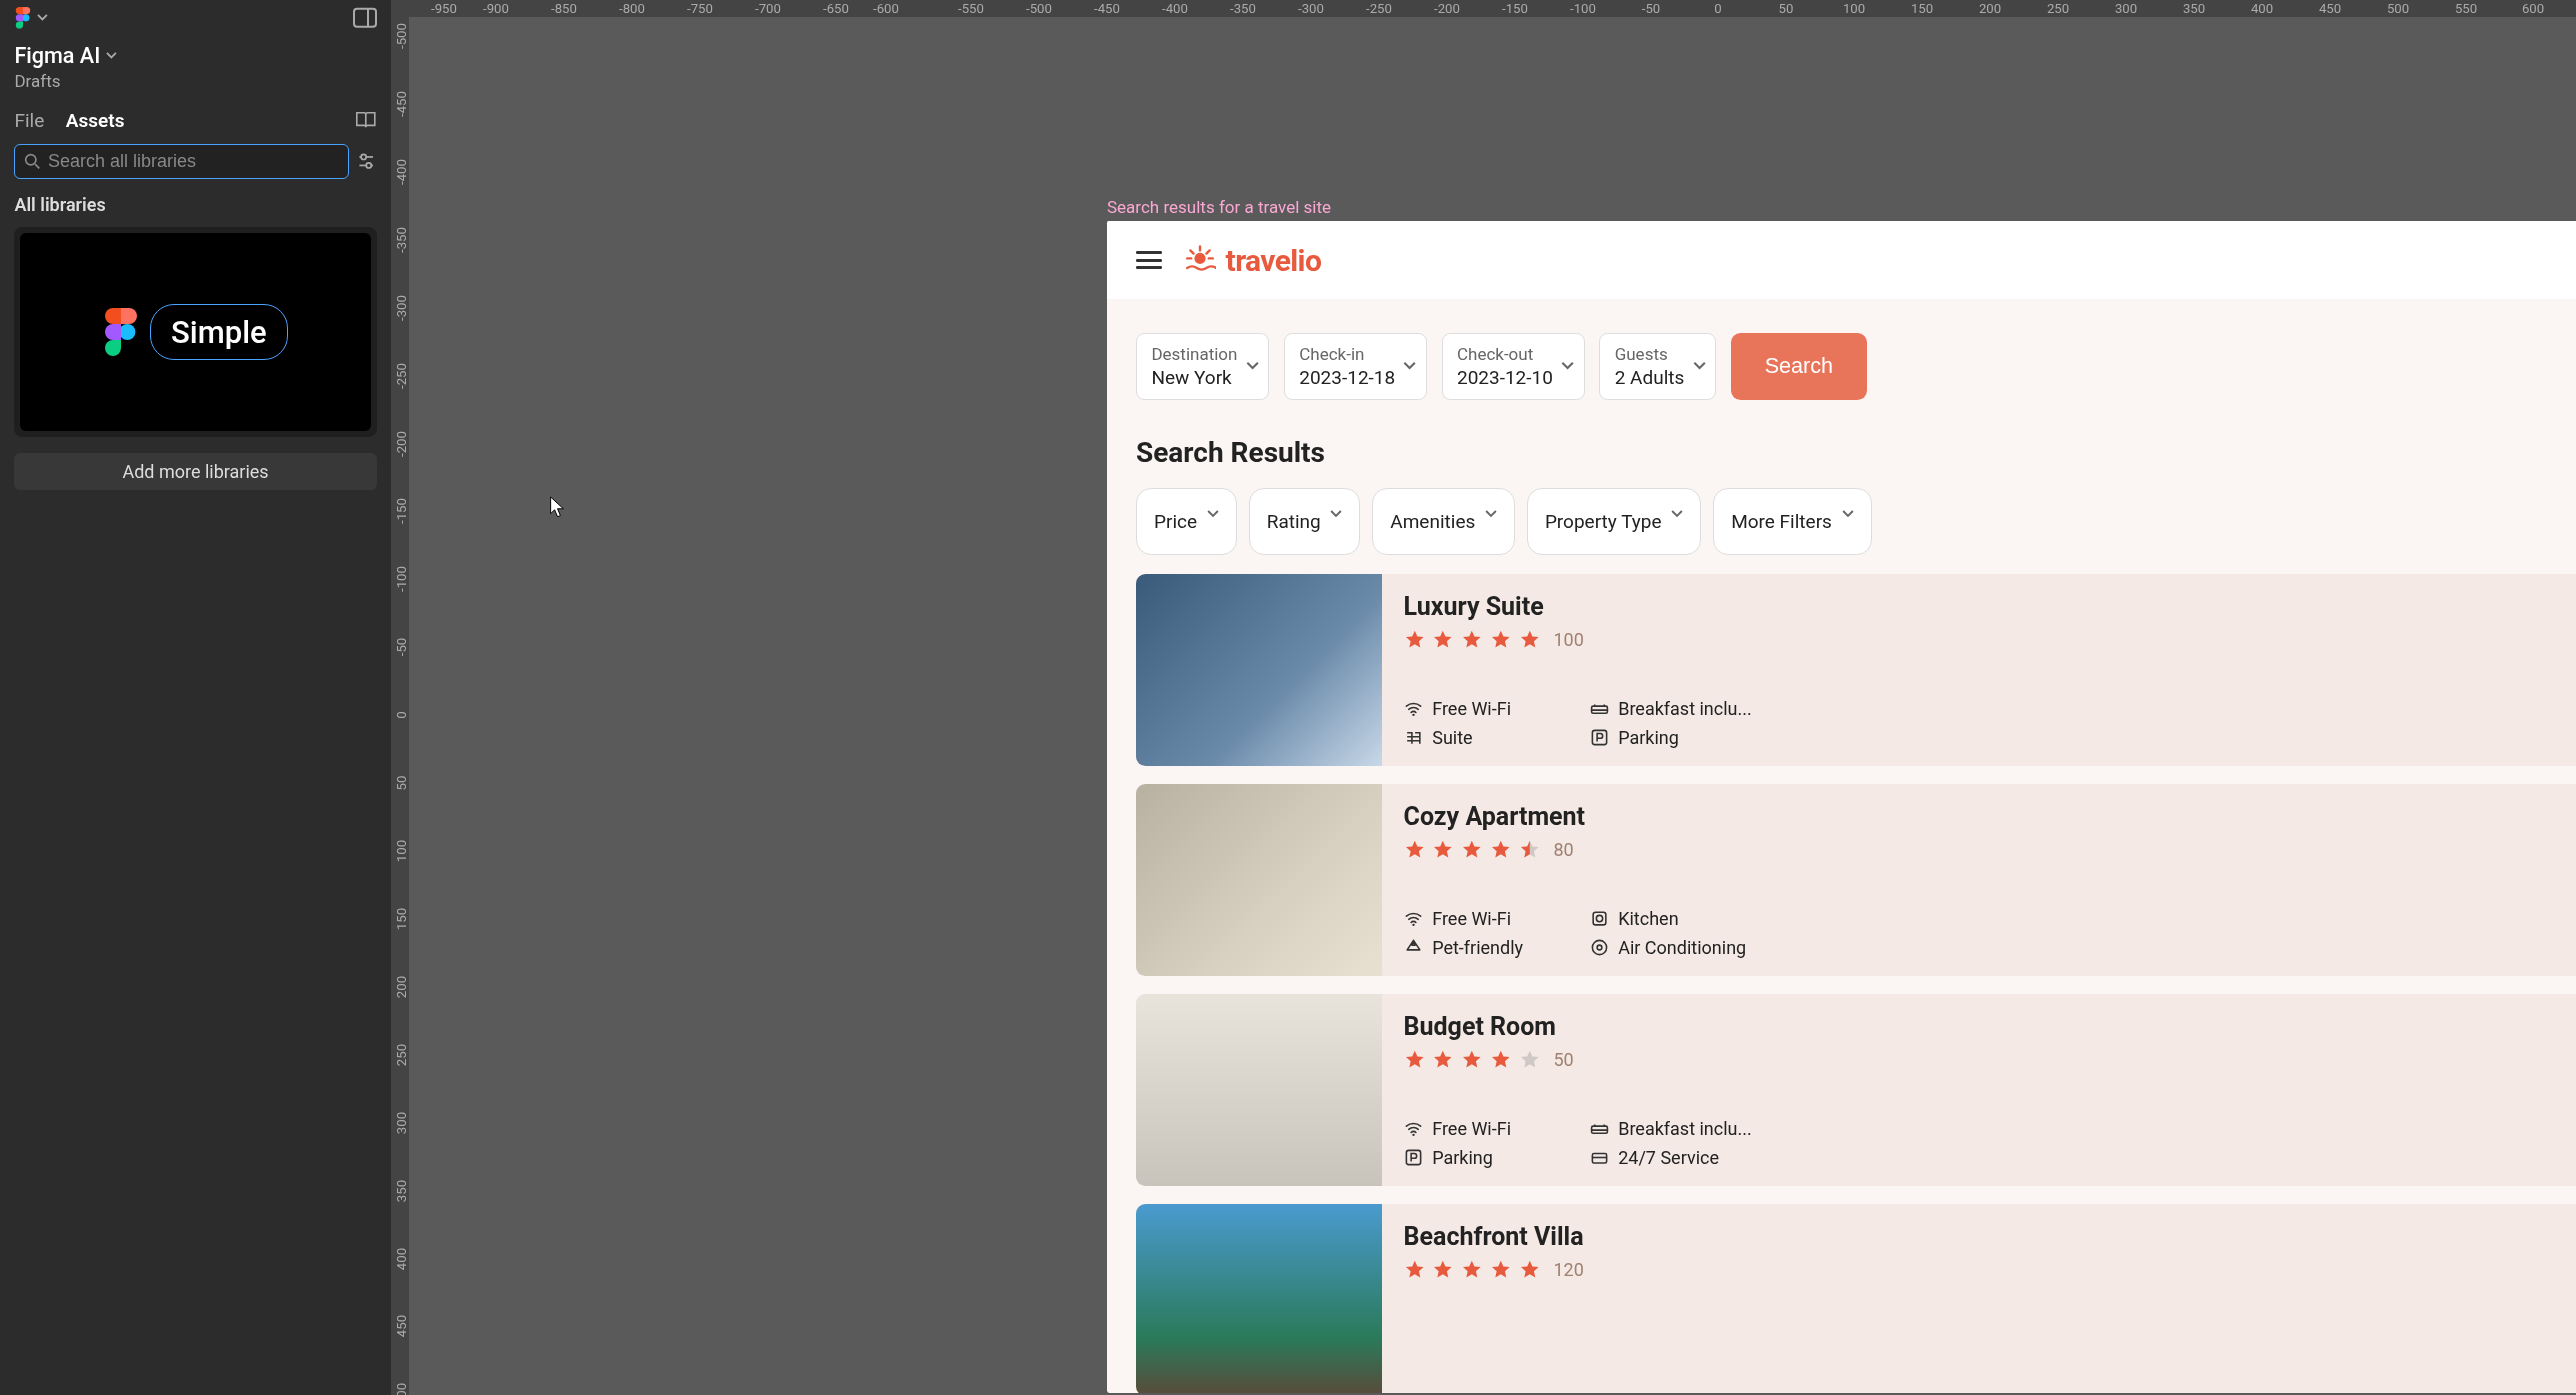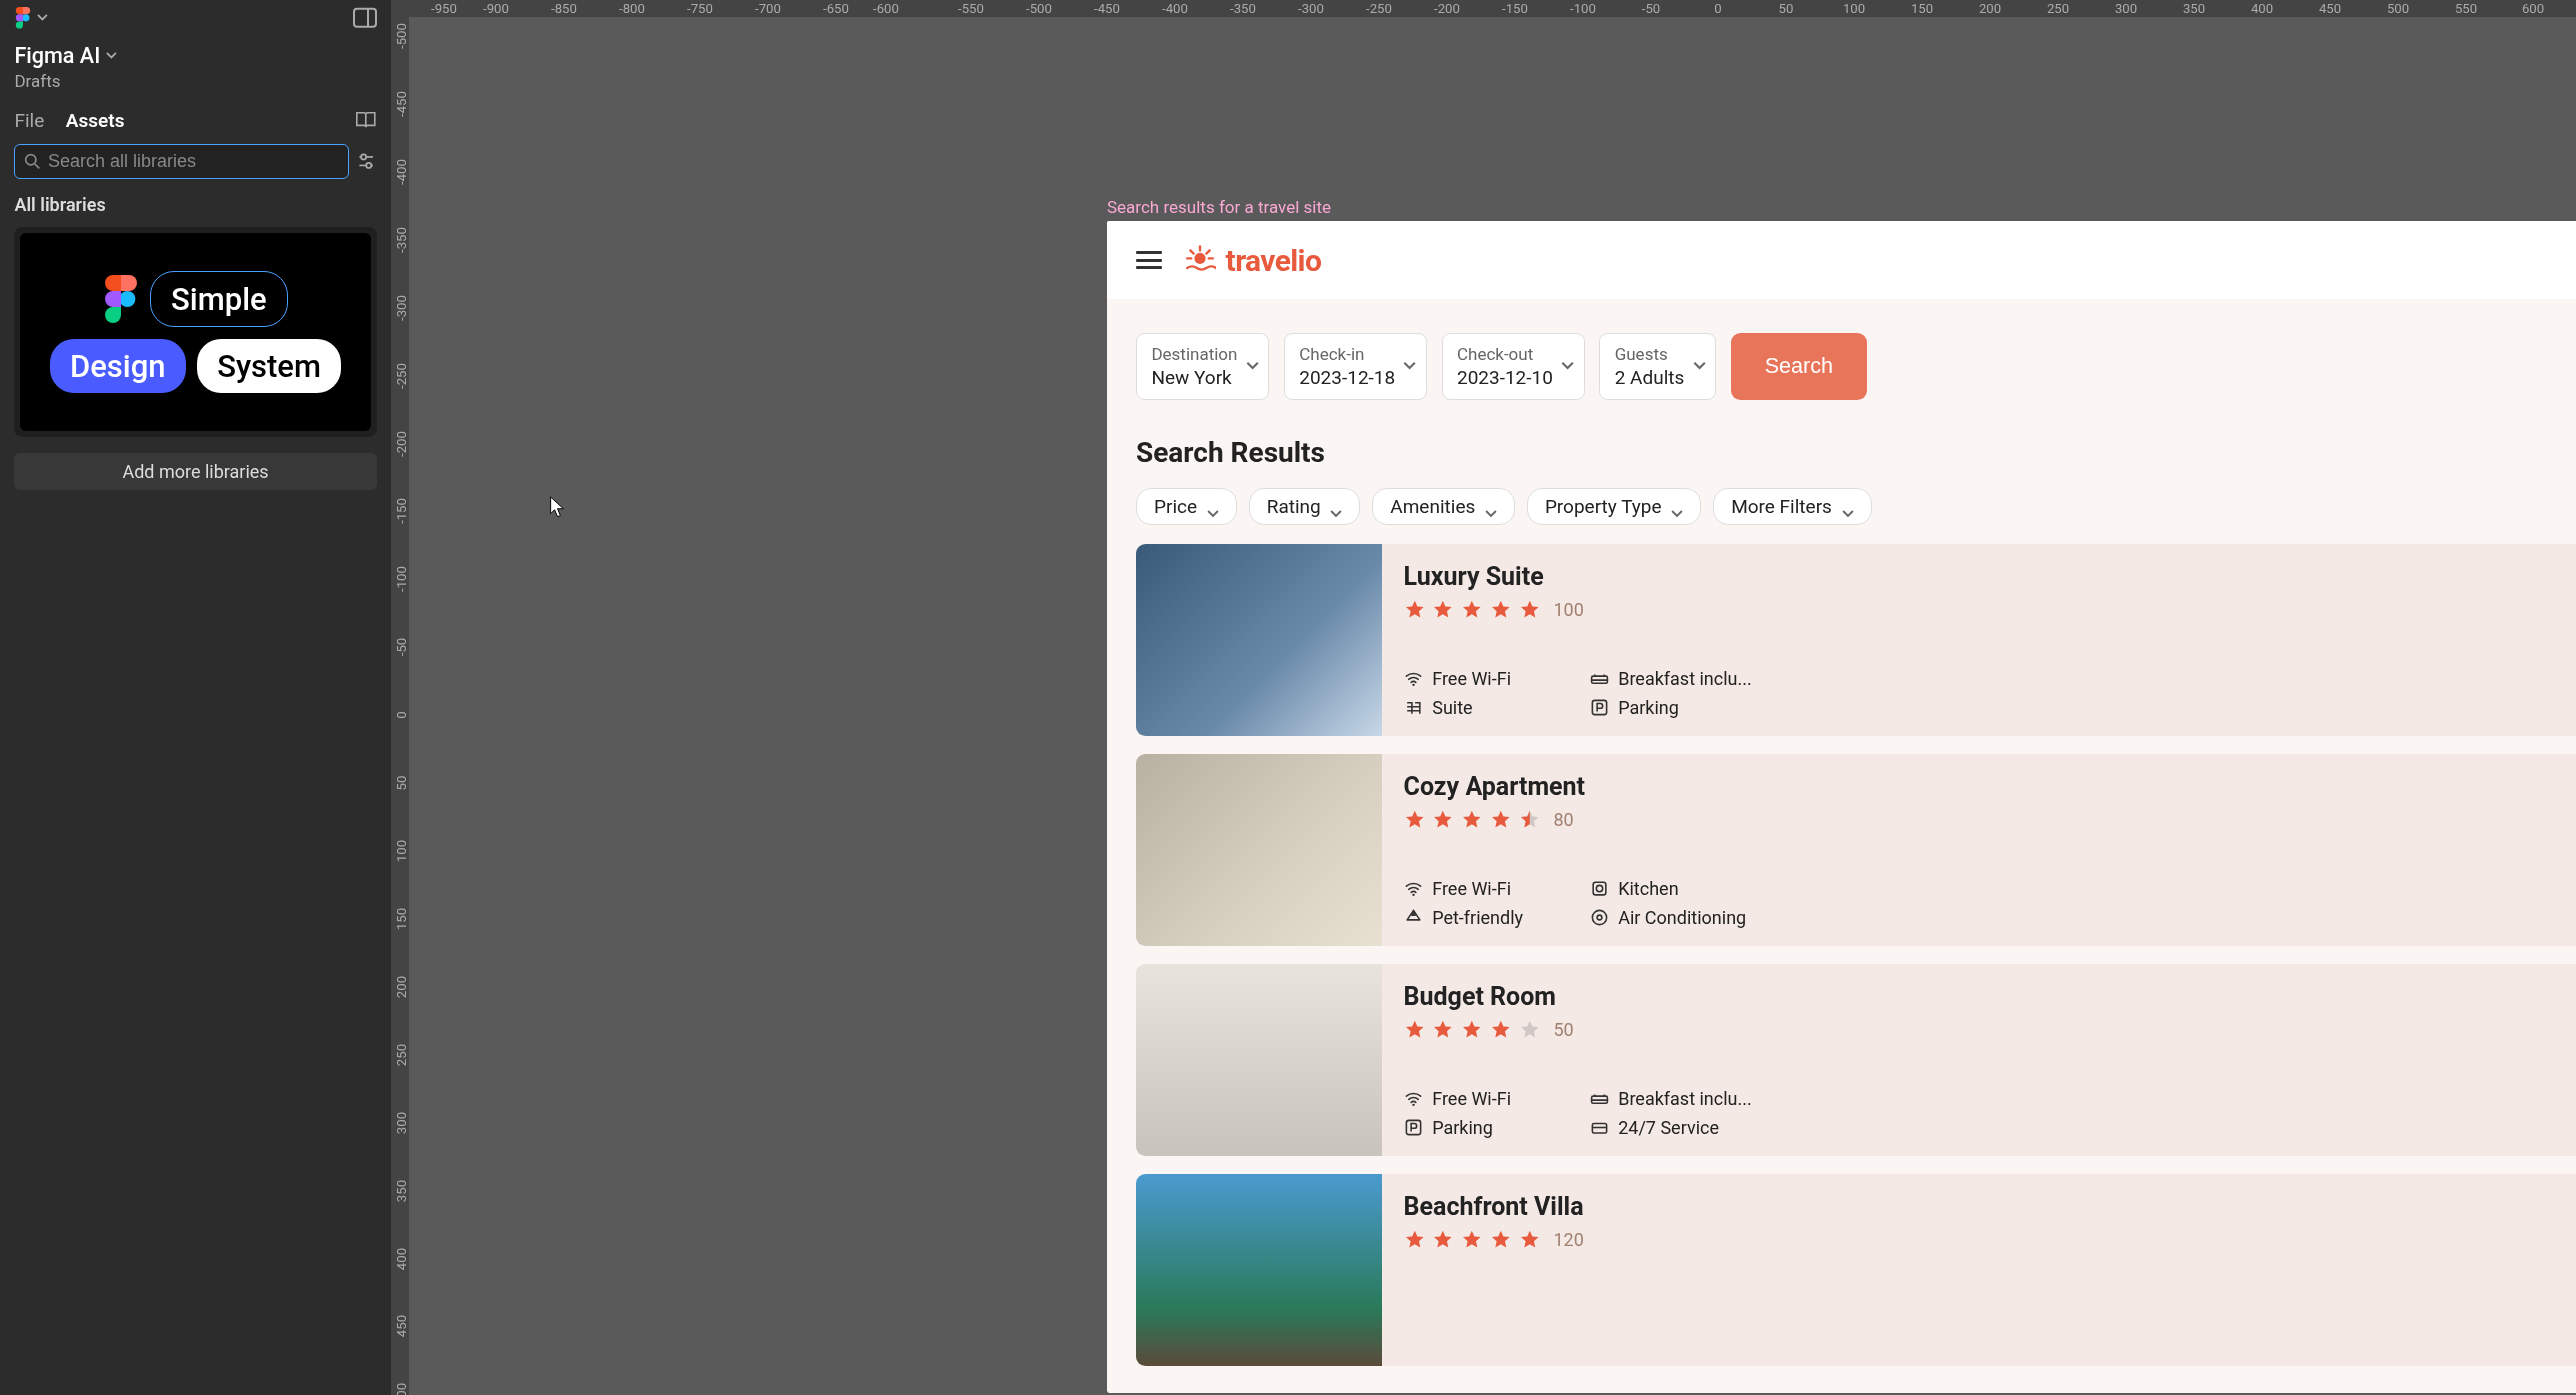--- a/index.html
+++ b/index.html
@@ -141,23 +141,23 @@
   position: absolute; right: 9.6px; top: 50%; transform: translateY(-50%);
 }
 .search-btn {
   background: #e8745a; color: #fff; border: none; border-radius: 9.6px;
   padding: 0 34px; font-size: 21.6px; font-weight: 500; cursor: pointer;
 }
 
 .results-head { padding: 14.4px 29px 0; font-size: 28px; font-weight: 700; }
 .filters { display: flex; gap: 12px; padding: 19px 29px; }
 .filter-pill {
-  display: flex; align-items: flex-end; gap: 9.6px;
+  display: flex; align-items: flex-start; gap: 9.6px;
   border: 1.2px solid #ddd; border-radius: 15px; background: #fff;
-  padding: 6px 17px; font-size: 19px; cursor: pointer;
+  padding: 21px 17px; font-size: 19px; cursor: pointer;
 }
 
 .results { display: flex; flex-direction: column; gap: 18px; padding: 0 29px 29px; }
 .card {
   display: flex; background: #f4e9e4; border-radius: 9.6px; overflow: hidden;
 }
 .card-img { width: 246px; height: 192px; background: #789; }
 .img-suite { background: linear-gradient(135deg, #3a5a7a 0%, #6a8aaa 60%, #c8d8e8 100%); }
 .img-apt { background: linear-gradient(135deg, #b8b0a0 0%, #d8d0c0 60%, #e8e0d0 100%); }
 .img-budget { background: linear-gradient(180deg, #e8e4dc 0%, #c8c4bc 100%); }
@@ -256,24 +256,20 @@
       <div class="lib-thumb">
         <div class="pill-row">
           <svg class="fg-logo" viewBox="0 0 20 30">
             <circle cx="14" cy="15" r="5" fill="#1abcfe"></circle>
             <path d="M5 0h5v10H5a5 5 0 010-10z" fill="#f24e1e"></path>
             <path d="M10 0h5a5 5 0 010 10h-5z" fill="#ff7262"></path>
             <path d="M5 10h5v10H5a5 5 0 010-10z" fill="#a259ff"></path>
             <path d="M5 20h5v5a5 5 0 11-5-5z" fill="#0acf83"></path>
           </svg>
           <div class="pill outline">Simple</div>
-        </div>
-        <div class="pill-row">
-          <div class="pill blue">Design</div>
-          <div class="pill white">System</div>
         </div>
       </div>
     </div>
 
     <div class="add-more">Add more libraries</div>
   </aside>
 
   <div class="canvas-wrap">
     <div class="ruler-top" id="ruler-top">
         <span class="tick" style="left: 36px; margin-left: 16px;">-950</span>

